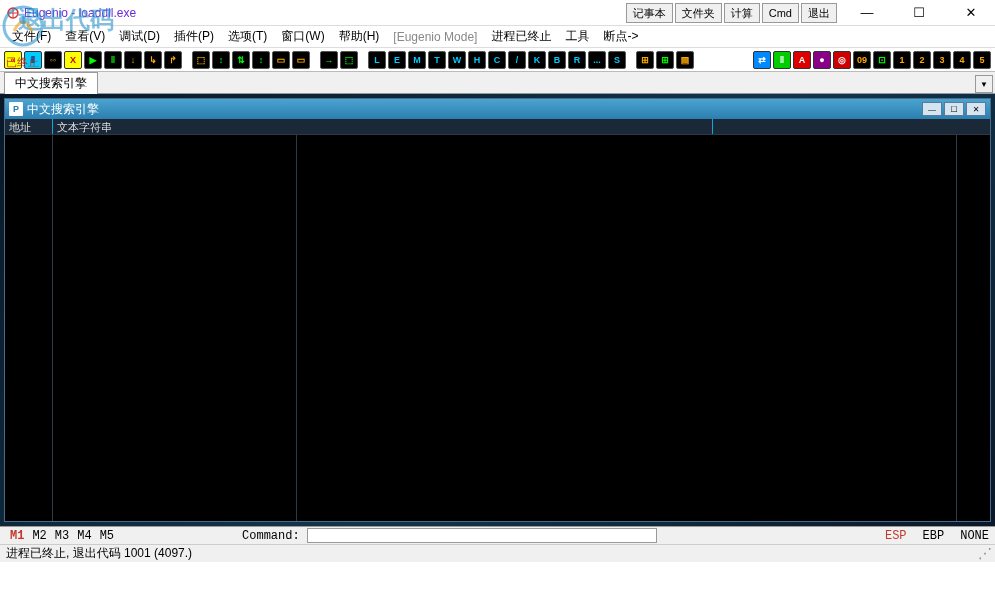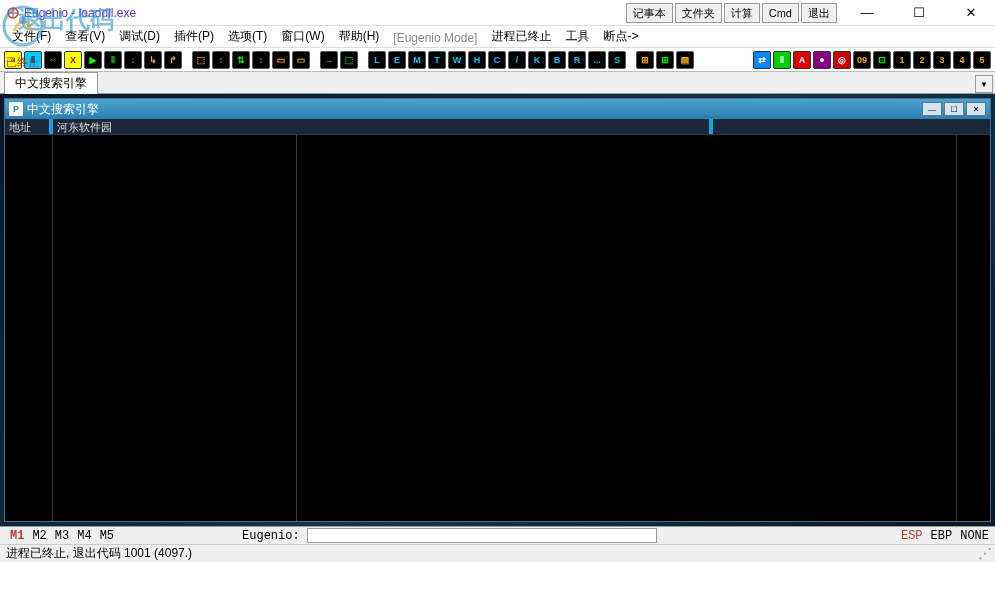--- a/index.html
+++ b/index.html
@@ -7,45 +7,45 @@
 .titlebar{height:26px;background:#fff;display:flex;align-items:center;padding:0 2px;border-bottom:1px solid #ddd;position:relative}
 .title-icon{width:14px;height:14px;margin:0 4px;display:inline-flex;align-items:center;justify-content:center}
 .title-text{flex:0 0 auto;font-size:12px;color:#6d28d9}
 .title-spacer{flex:1}
 .title-btns{display:flex;gap:0;align-items:flex-end}
 .title-btn{border:1px solid #999;background:#f0f0f0;padding:1px 6px;font-size:11px;cursor:pointer;margin-left:2px;height:20px;line-height:16px}
 .win-ctrl{width:44px;height:26px;display:flex;align-items:center;justify-content:center;font-size:13px;cursor:pointer;margin-left:8px}
 .watermark{position:absolute;left:18px;top:4px;font-size:24px;font-weight:700;color:#1a8cc8;opacity:.55;z-index:5;pointer-events:none;text-shadow:0 0 2px #fff}
 .watermark-logo{position:absolute;left:0;top:3px;width:46px;height:46px;z-index:6;pointer-events:none}
 .status-strip{position:absolute;left:6px;top:55px;font-size:11px;color:#c0392b;z-index:7;pointer-events:none}
-.menubar{height:22px;background:#fff;display:flex;align-items:flex-end;padding-left:6px;gap:2px;border-bottom:1px solid #ddd}
+.menubar{height:22px;background:#fff;display:flex;align-items:center;padding-left:6px;gap:2px;border-bottom:1px solid #ddd}
 .menu-item{padding:2px 6px;font-size:12px;cursor:pointer}
 .menu-item.disabled{color:#888}
 .toolbar{height:24px;background:#fff;display:flex;align-items:center;padding:0 4px;gap:2px;border-bottom:1px solid #bbb}
 .tbtn{width:18px;height:18px;border:1px solid #333;display:flex;align-items:center;justify-content:center;font-size:9px;font-weight:700;cursor:pointer;border-radius:2px}
 .tb-sep{width:6px}
 .tabstrip{height:22px;background:#f0f0f0;display:flex;align-items:flex-end;border-bottom:1px solid #999;padding-left:4px}
 .tab{background:#fff;border:1px solid #999;border-bottom:none;padding:2px 10px;font-size:12px;cursor:pointer;position:relative;top:1px}
 .tab-drop{margin-left:auto;width:18px;height:18px;border:1px solid #999;background:#f0f0f0;display:flex;align-items:center;justify-content:center;cursor:pointer;font-size:8px;margin-right:2px}
 .mdi-area{height:432px;background:linear-gradient(135deg,#0a1828 0%,#0e2a3e 35%,#12354c 55%,#0e2a3e 75%,#0a1828 100%);position:relative;padding:1px}
 .child-win{position:absolute;left:4px;top:4px;right:4px;bottom:4px;border:1px solid #4a6a8a;background:#000}
 .child-title{height:20px;background:linear-gradient(#4ba3d0,#2b7fb0);display:flex;align-items:center;padding:0 4px;color:#fff;font-size:12px}
 .child-ico{width:14px;height:14px;background:#fff;color:#2b7fb0;display:flex;align-items:center;justify-content:center;font-size:9px;font-weight:700;margin-right:4px;border-radius:1px}
 .child-ctrls{margin-left:auto;display:flex;gap:2px}
 .child-ctrl{width:20px;height:14px;background:#d4e4f0;border:1px solid #5a7a9a;display:flex;align-items:center;justify-content:center;font-size:8px;color:#000;cursor:pointer}
 .col-headers{height:16px;background:#1a2838;display:flex;color:#ddd;font-size:11px;border-bottom:1px solid #2a3848}
-.col-h{border-right:4px solid #0ea5e9;padding:1px 4px}
+.col-h{border-right:1px solid #0ea5e9;padding:1px 4px}
 .col-body{display:flex;height:calc(100% - 36px);background:#000}
 .col{border-right:1px solid #2a3848;height:100%}
 .bottom-bar{height:18px;background:#f0f0f0;display:flex;align-items:center;padding:0 6px;font-family:"Courier New",monospace;font-size:12px;border-top:1px solid #999;gap:4px}
 .m-btn{padding:16px 4px;cursor:pointer}
 .m-btn.active{color:#c0392b;font-weight:700}
 .cmd-area{display:flex;align-items:center;margin-left:120px}
 .cmd-input{width:350px;height:15px;border:1px solid #999;background:#fff;font-family:inherit;font-size:11px;padding:0 2px}
-.reg-area{margin-left:auto;display:flex;gap:8px}
+.reg-area{margin-left:auto;display:flex;gap:16px}
 .reg{cursor:pointer}
 .reg.esp{color:#c0392b}
 .status-bar{height:18px;background:#f0f0f0;border-top:1px solid #ccc;display:flex;align-items:flex-start;padding:0 6px;font-size:12px}
 .sb-grip{margin-left:auto;color:#888;font-size:14px;letter-spacing:-3px}
 </style>
 </head>
 <body>
 
 <div class="watermark-logo">
   <svg viewBox="0 0 46 46">
@@ -157,34 +157,34 @@
       <span class="child-ico">P</span>
       <span>中文搜索引擎</span>
       <div class="child-ctrls">
         <div class="child-ctrl">―</div>
         <div class="child-ctrl">☐</div>
         <div class="child-ctrl">✕</div>
       </div>
     </div>
     <div class="col-headers" id="col-headers">
         <div class="col-h" style="width: 48px;">地址</div>
-        <div class="col-h" style="width: 660px;">河东软件园</div>
+        <div class="col-h" style="width: 660px;">文本字符串</div>
       </div>
     <div class="col-body" id="col-body">
         <div class="col" style="width: 48px;"></div>
         <div class="col" style="width: 244px;"></div>
         <div class="col" style="width: 660px;"></div>
       </div>
   </div>
 </div>
 
 <div class="bottom-bar">
   <span id="m-btns"><span class="m-btn active">M1</span><span class="m-btn">M2</span><span class="m-btn">M3</span><span class="m-btn">M4</span><span class="m-btn">M5</span></span>
   <span class="cmd-area">
-    <span>Eugenio:</span>&nbsp;
+    <span>Command:</span>&nbsp;
     <input class="cmd-input" value="" style="">
   </span>
   <span class="reg-area" id="reg-area">
       <span class="reg esp">ESP</span>
       <span class="reg ">EBP</span>
       <span class="reg ">NONE</span>
     </span>
 </div>
 
 <div class="status-bar">

